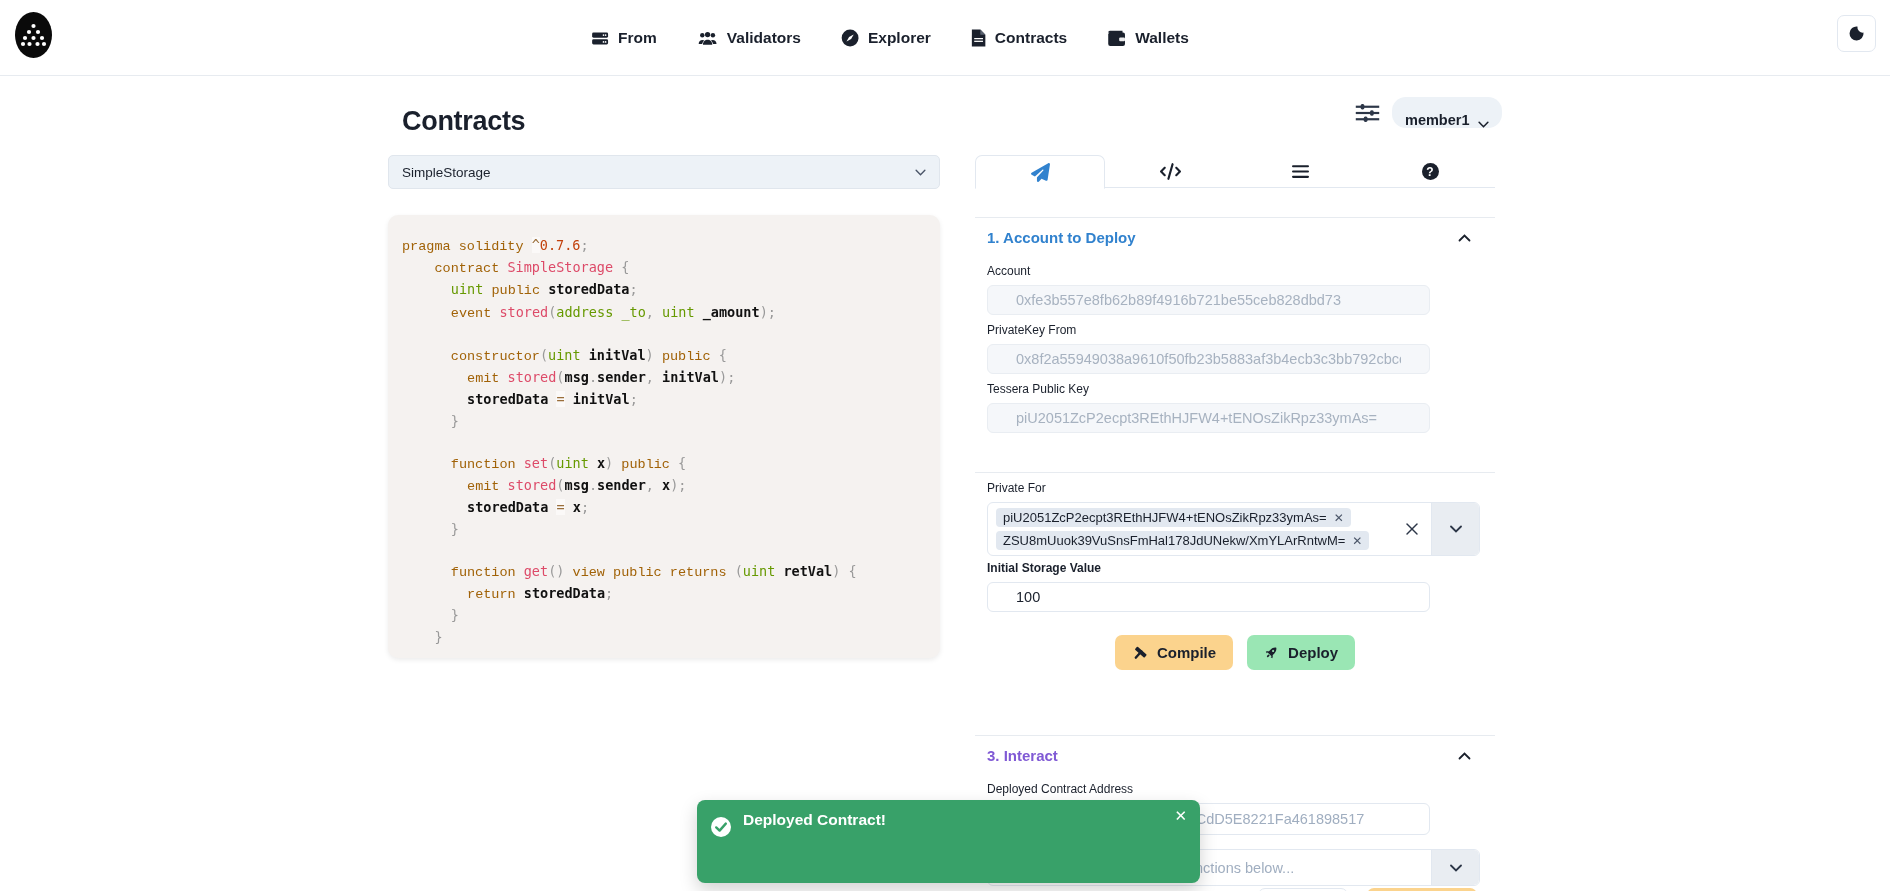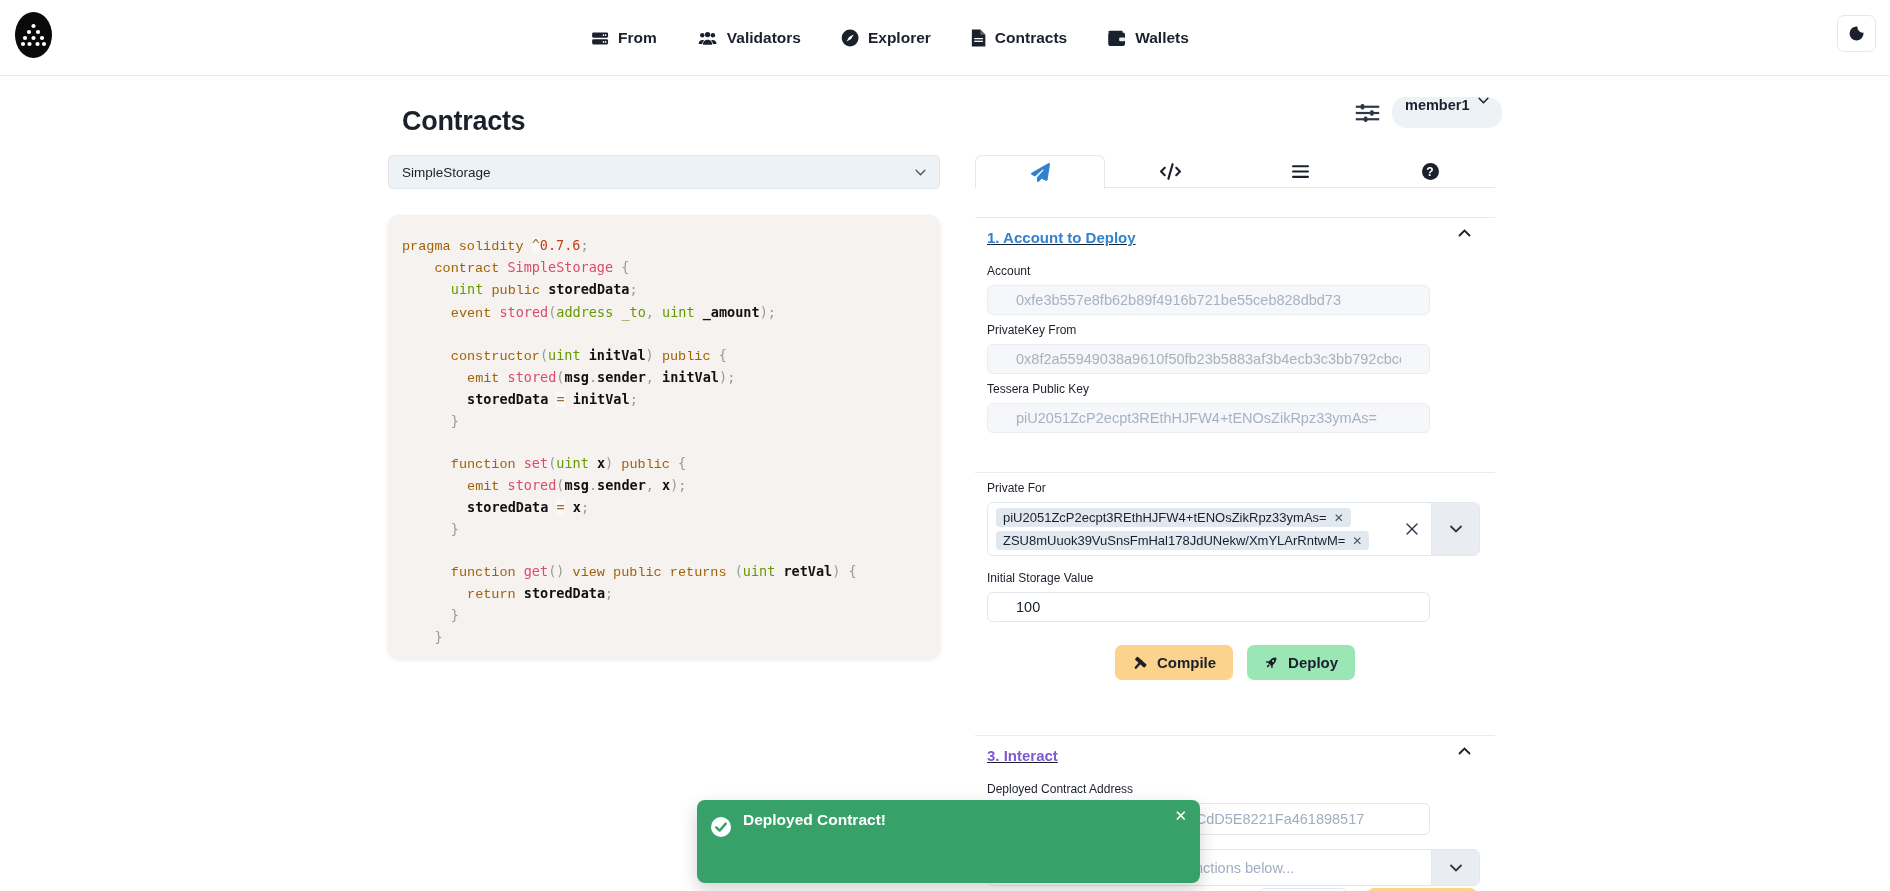--- a/index.html
+++ b/index.html
@@ -18,21 +18,21 @@
          display:flex; align-items:center; gap:40px; }
   .nav-item { display:flex; align-items:center; gap:9px; font-weight:700; font-size:15.5px; color:#1A202C; cursor:pointer; }
   .nav-item svg { display:block; }
   .moon-btn { position:absolute; right:14px; top:15px; width:39px; height:37px; background:#fff;
               border:1px solid #E2E8F0; border-radius:7px; display:flex; align-items:center; justify-content:center; cursor:pointer; }
 
   
   .page-title { position:absolute; left:402px; top:88px; font-size:27px; font-weight:700; letter-spacing:-0.3px; }
   .filter-icon { position:absolute; left:1355px; top:102px; }
   .member-btn { position:absolute; left:1392px; top:97px; height:31px; padding:0 13px;
-                background:#EDF2F7; border-radius:14px; display:flex; align-items:flex-start; gap:9px;
+                background:#EDF2F7; border-radius:14px; display:flex; align-items:flex-end; gap:9px;
                 font-size:14.5px; font-weight:600; cursor:pointer; }
 
   
   .contract-select { position:absolute; left:388px; top:155px; width:552px; height:34px;
                      background:#EDF2F7; border:1px solid #E0E6ED; border-radius:5px;
                      display:flex; align-items:center; padding:0 13px; font-size:13.5px; cursor:pointer; }
   .contract-select .chev { margin-left:auto; }
 
   .code-card { position:absolute; left:388px; top:215px; width:552px; height:443px;
                background:#f5f2f0; border-radius:10px; box-shadow:0 2px 5px rgba(0,0,0,0.08);
@@ -49,21 +49,21 @@
 
   
   .tabs { position:absolute; left:975px; top:155px; width:520px; height:33px; border-bottom:1px solid #E2E8F0; display:flex; }
   .tab { width:130px; height:33px; display:flex; align-items:center; justify-content:center; cursor:pointer; }
   .tab.active { background:#fff; border:1px solid #E2E8F0; border-bottom:1px solid #fff;
                 border-radius:7px 7px 0 0; height:34px; margin-bottom:-1px; }
   .q-circle { width:17px; height:17px; border-radius:50%; background:#1A202C; color:#fff;
               font-size:12px; font-weight:700; display:flex; align-items:center; justify-content:center; }
 
   .section { position:absolute; left:975px; width:520px; border-top:1px solid #E7EBF0; background:#fff; }
-  .sec-head { display:flex; align-items:flex-start; justify-content:space-between; padding:11px 24px 10px 12px; cursor:pointer;text-decoration:underline; }
+  .sec-head { display:flex; align-items:center; justify-content:space-between; padding:11px 24px 10px 12px; cursor:pointer; }
   .sec-title { font-size:15px; font-weight:700; }
   .field-label { margin:8px 15px 7px 12px; font-size:12px; }
   .field-input { display:block; width:443px; margin:0 15px 6px 12px; height:30px;
                  border-radius:6px; padding:0 28px; font-family:"Liberation Sans",sans-serif; font-size:14.5px; }
   .input-filled { background:#F5F7FA; border:1px solid #E9EDF2; color:#1A202C; }
   .input-filled::placeholder { color:#A7B2C0; opacity:1; }
   .input-outline { background:#fff; border:1px solid #E2E8F0; color:#1A202C; }
   .input-outline::placeholder { color:#A0AEC0; opacity:1; }
 
   .multiselect { display:flex; align-items:stretch; width:493px; margin:3px 15px 0 12px; min-height:54px;
@@ -290,21 +290,21 @@
           </svg>
       </div>
       <div class="ms-divider"></div>
       <div class="ms-chevron">
         <svg width="12" height="8" viewBox="0 0 12 8" fill="none" stroke="#2D3748" stroke-width="1.8" stroke-linecap="round">
             <path d="M1 1.5 L6 6.5 L11 1.5"></path>
           </svg>
       </div>
     </div>
 
-    <div class="field-label" style="margin-top:15px;">Initial Storage Value</div>
+    <div class="field-label" style="margin-top:5px;font-weight:bold;">Initial Storage Value</div>
     <input class="field-input input-outline" value="100" style="">
 
     <div class="btn-row">
       <button class="btn btn-compile">
         <svg width="16" height="16" viewBox="0 0 16 16" fill="#1A202C">
           <g transform="rotate(42 8 8)">
             <rect x="1.6" y="4.8" width="12.8" height="4" rx="0.9"></rect>
             <rect x="6.8" y="4.8" width="2.4" height="10.5" rx="0.9"></rect>
           </g>
         </svg>

